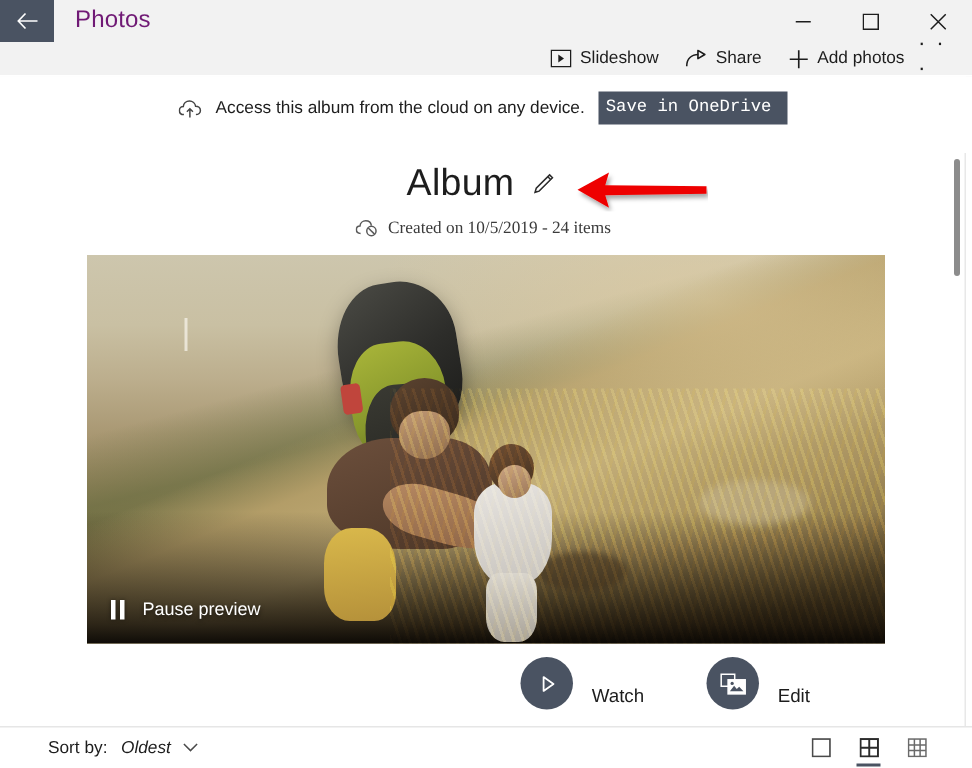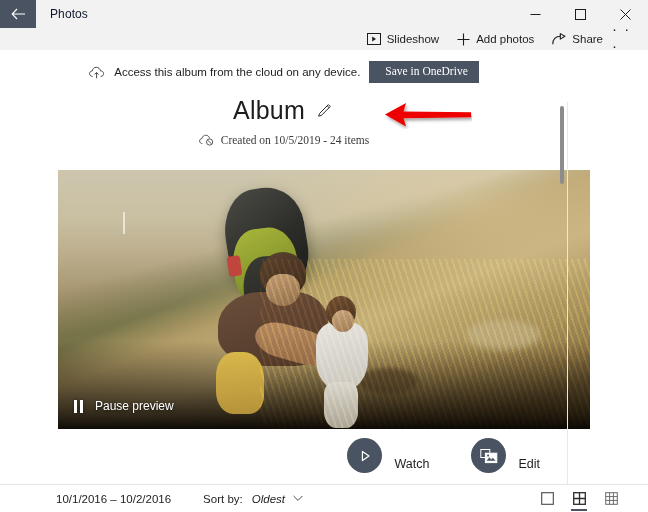--- a/index.html
+++ b/index.html
@@ -27,21 +27,21 @@
   .back-btn {
     width: 36px; height: 28px;
     background: #4a5362;
     display: flex; align-items: center; justify-content: center;
     cursor: pointer;
   }
   .back-btn svg { display:block; }
   .app-title {
     display: flex; align-items: center;
     padding-left: 14px;
-    font-size: 12px; color: #0f172a;
+    font-size: 16px; color: #701a75;
     letter-spacing: .1px;
     text-align: center;
   }
   .win-controls {
     margin-left: auto;
     display: flex; align-items: stretch;
   }
   .win-btn {
     width: 45px; height: 28px;
     display: flex; align-items: center; justify-content: center;
@@ -74,46 +74,46 @@
     display:flex; align-items:center; justify-content:center;
     width: 28px; height: 22px; cursor:pointer;
     font-size: 15px; color: #1d1d1d; letter-spacing: 1.5px;
     padding-bottom: 5px;
   }
 
   
   .content {
     position: absolute;
     top: 51px; left: 0;
-    width: 568px; height: 461px;
+    width: 644px; height: 461px;
     background: #ffffff;
   }
 
   
   .od-banner {
     display: flex; align-items: center; justify-content: center;
     gap: 9px;
     margin-top: 9px;
     height: 24px;
   }
   .od-text { font-size: 11.5px; color: #1d1d1d; }
   .od-btn {
     background: #4a5362;
     color: #ffffff;
     font-size: 11.5px;
-    padding: 5px 11px 6px 16px;
+    padding: 5px 11px 6px 5px;
     cursor: pointer;
     border: none;
-    font-family: Liberation Serif, serif;
+    font-family: Liberation Mono, monospace;
     line-height: 1;
   }
 
   
   .album-head {
-    margin-top: 12px;
+    margin-top: 24px;
     text-align: center;
     position: relative;
   }
   .album-title-row {
     display: inline-flex; align-items: center; gap: 10px;
   }
   .album-title {
     font-size: 25px;
     color: #1d1d1d;
     font-weight: 400;
@@ -433,32 +433,32 @@
 
     <div class="cmd">
       <svg width="14" height="12" viewBox="0 0 14 12">
         <rect x="0.5" y="0.5" width="13" height="11" fill="none" stroke="#1d1d1d" stroke-width="1"></rect>
         <path d="M5.2 3.4 L9 6 L5.2 8.6 Z" fill="#1d1d1d"></path>
       </svg>
       <span>Slideshow</span>
     </div>
 
     <div class="cmd">
-      <svg width="13" height="13" viewBox="0 0 13 13">
-        <path d="M6.5 0.5 V12.5 M0.5 6.5 H12.5" stroke="#1d1d1d" stroke-width="1.1"></path>
-      </svg>
-      <span>Add photos</span>
-    </div>
-
-    <div class="cmd">
       <svg width="14" height="12" viewBox="0 0 14 12">
         <path d="M0.8 11.2 C0.8 5.6 4.6 3.4 8.6 3.3" fill="none" stroke="#1d1d1d" stroke-width="1.1"></path>
         <path d="M8.3 0.6 L12.9 3.3 L8.3 6.1 Z" fill="none" stroke="#1d1d1d" stroke-width="1.1" stroke-linejoin="round"></path>
       </svg>
       <span>Share</span>
+    </div>
+
+    <div class="cmd">
+      <svg width="13" height="13" viewBox="0 0 13 13">
+        <path d="M6.5 0.5 V12.5 M0.5 6.5 H12.5" stroke="#1d1d1d" stroke-width="1.1"></path>
+      </svg>
+      <span>Add photos</span>
     </div>
 
 
     <div class="cmd-dots">· · ·</div>
   </div>
 
   <div class="content">
 
     <div class="od-banner">
       <svg width="16" height="13" viewBox="0 0 16 13">
@@ -554,21 +554,20 @@
       </div>
     </div>
 
     <div class="scrollbar">
       <div class="scroll-thumb"></div>
     </div>
     <div class="edge-line"></div>
   </div>
 
   <div class="footer">
-    <span class="foot-range">10/1/2016 – 10/2/2016</span>
     <span class="foot-sortlabel">Sort by:</span>
     <span class="foot-sortvalue">
       <span>Oldest</span>
       <svg width="10" height="7" viewBox="0 0 10 7">
         <path d="M0.6 1 L5 5.4 L9.4 1" fill="none" stroke="#4a4a4a" stroke-width="1"></path>
       </svg>
     </span>
 
     <span class="view-modes">
       <span class="vm">

